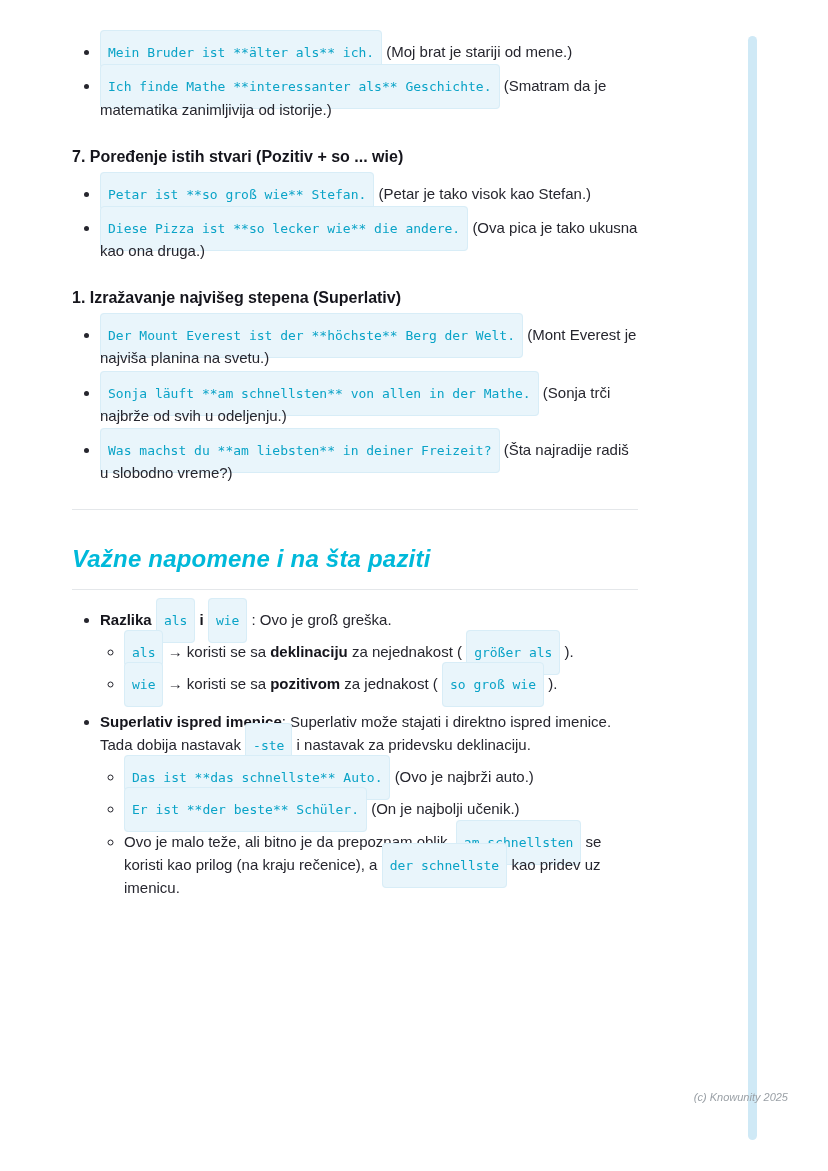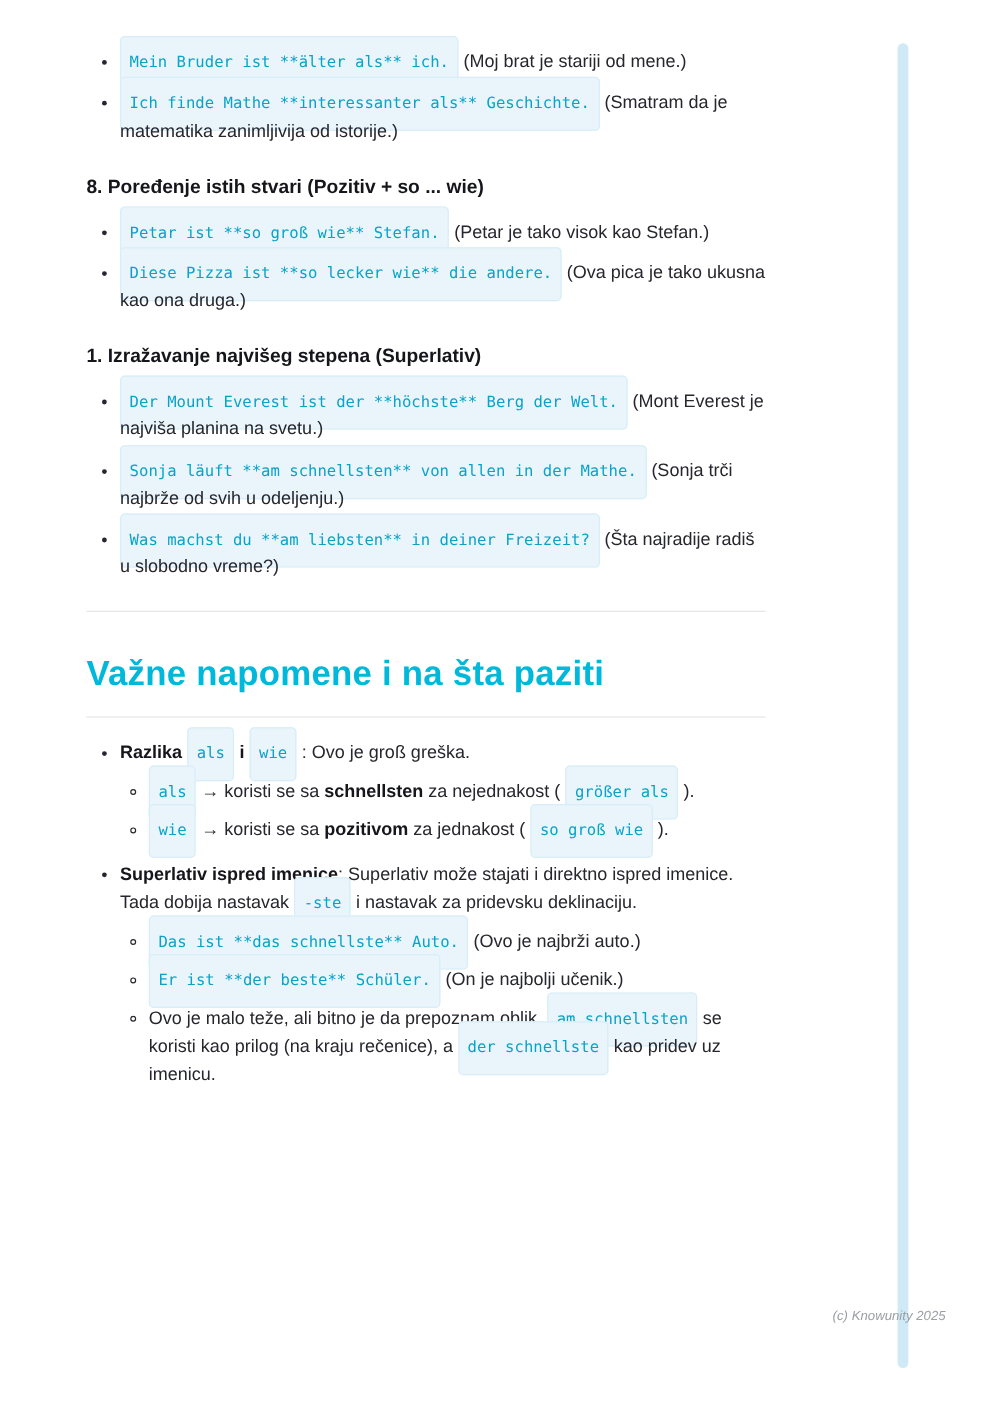--- a/index.html
+++ b/index.html
@@ -31,22 +31,22 @@
     -webkit-box-decoration-break: clone;
   }
   h3.sec {
     font-size: 16px; font-weight: bold; color: #15151c;
     margin: 24px 0 12px 0;
   }
   p.body { margin: 12px 0; }
   b.strong { color: #15151c; }
   hr.rule { border: none; border-top: 1px solid #e4e7ea; margin: 24px 0; }
   h1.notes-title {
-    color: #00b9da; font-size: 29px; font-weight: bold;
-    margin: 30px 0 12px 0; letter-spacing: 0.2px;
+    color: #00b9da; font-size: 24px; font-weight: bold;
+    margin: 30px 0 12px 0; letter-spacing: 0.2px; font-style: italic;
   }
   hr.rule-under { border: none; border-top: 1px solid #e4e7ea; margin: 0 0 18px 0; }
   ul.notes > li { margin-bottom: 14px; }
   .accent-bar {
     position: absolute; right: 71px; top: 36px;
     width: 9px; height: 1104px;
     background: #cfe9f6; border-radius: 6px;
   }
   .footer {
     position: absolute; right: 40px; bottom: 65px;
@@ -64,21 +64,21 @@
     <li>
       <span class="chip">Mein Bruder ist **älter als** ich.</span>
       <span>(Moj brat je stariji od mene.)</span>
     </li>
     <li>
       <span class="chip">Ich finde Mathe **interessanter als** Geschichte.</span>
       <span>(Smatram da je matematika zanimljivija od istorije.)</span>
     </li>
   </ul>
 
-  <h3 class="sec">8. Poređenje istih stvari (Pozitiv + so ... wie)</h3>
+  <h3 class="sec">7. Poređenje istih stvari (Pozitiv + so ... wie)</h3>
 
 
   <ul class="l1">
     <li>
       <span class="chip">Petar ist **so groß wie** Stefan.</span>
       <span>(Petar je tako visok kao Stefan.)</span>
     </li>
     <li>
       <span class="chip">Diese Pizza ist **so lecker wie** die andere.</span>
       <span>(Ova pica je tako ukusna kao ona druga.)</span>
@@ -113,21 +113,21 @@
     <li>
       <b class="strong">Razlika</b>
       <span class="chip">als</span>
       <b class="strong">i</b>
       <span class="chip">wie</span>
       <span>: Ovo je groß greška.</span>
       <ul class="l2">
         <li>
           <span class="chip">als</span>
           <span>→ koristi se sa</span>
-          <b class="strong">schnellsten</b>
+          <b class="strong">deklinaciju</b>
           <span>za nejednakost (</span>
           <span class="chip">größer als</span>
           <span>).</span>
         </li>
         <li>
           <span class="chip">wie</span>
           <span>→ koristi se sa</span>
           <b class="strong">pozitivom</b>
           <span>za jednakost (</span>
           <span class="chip">so groß wie</span>

